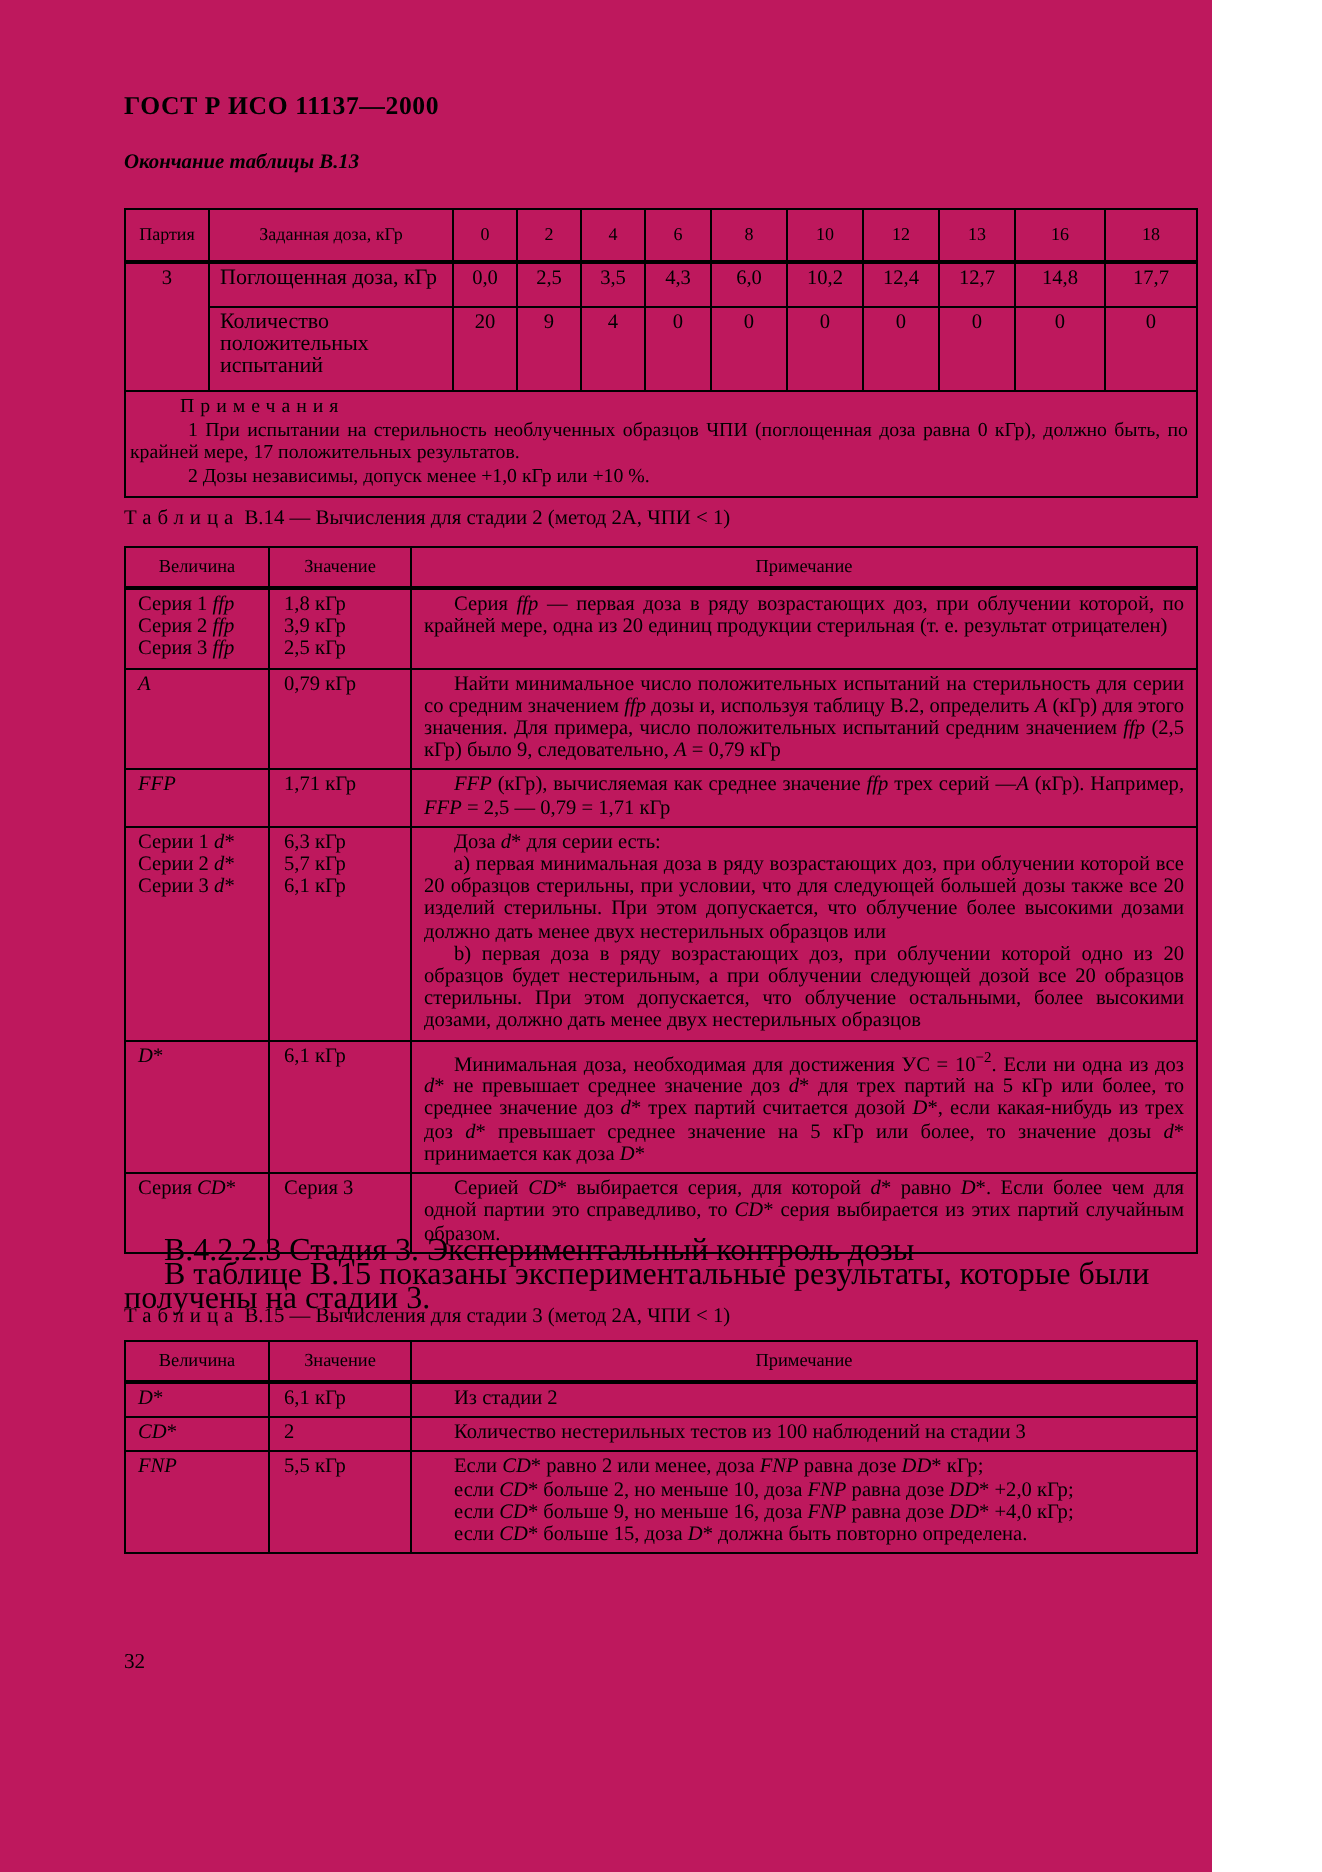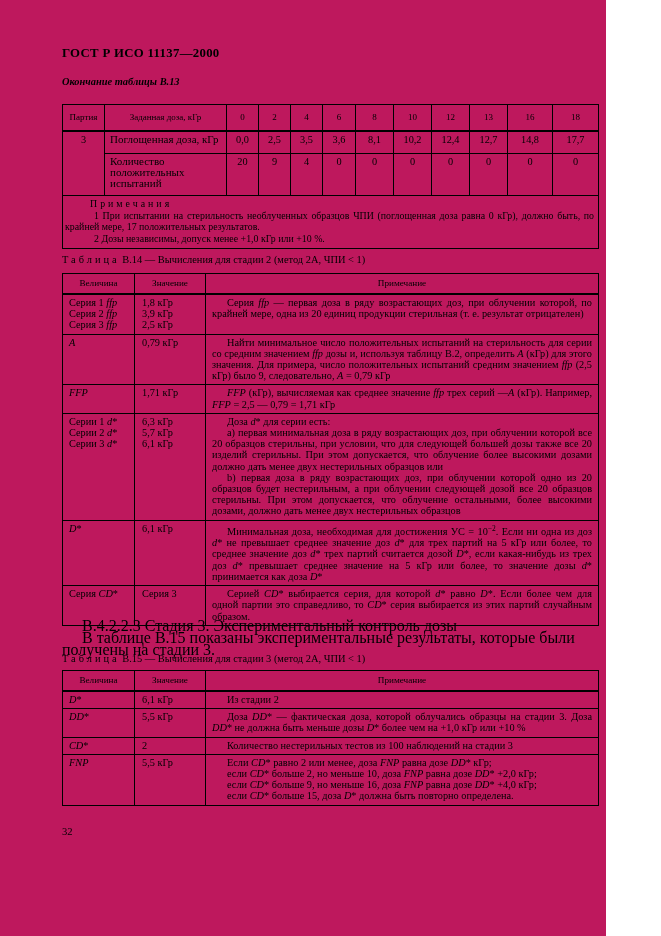--- a/index.html
+++ b/index.html
@@ -110,22 +110,22 @@
           <td class="hd num thick-r">13</td>
           <td class="hd num">16</td>
           <td class="hd num">18</td>
         </tr>
     <tr class="r-abs">
       <td class="party" rowspan="2">3</td>
       <td class="lbl">Поглощенная доза, кГр</td>
     <td class="num">0,0</td>
           <td class="num">2,5</td>
           <td class="num">3,5</td>
-          <td class="num thick-r">3,6</td>
-          <td class="num">8,1</td>
+          <td class="num thick-r">4,3</td>
+          <td class="num">6,0</td>
           <td class="num">10,2</td>
           <td class="num">12,4</td>
           <td class="num thick-r">12,7</td>
           <td class="num">14,8</td>
           <td class="num">17,7</td>
         </tr>
     <tr class="r-pos">
       <td class="lbl">Количество положительных испытаний</td>
     <td class="num">20</td>
           <td class="num">9</td>
@@ -235,27 +235,20 @@
       <td class="col-hd">Примечание</td>
     </tr>
     <tr>
       <td class="qty"><i>D</i>*</td>
       <td class="val">6,1 кГр</td>
       <td class="note">
             <p>Из стадии 2</p>
           </td>
     </tr>
     <tr>
-      <td class="qty"><i>DD</i>*</td>
-      <td class="val">5,5 кГр</td>
-      <td class="note">
-            <p>Доза <i>DD</i>* — фактическая доза, которой облучались образцы на стадии 3. Доза <i>DD</i>* не должна быть меньше дозы <i>D</i>* более чем на +1,0 кГр или +10 %</p>
-          </td>
-    </tr>
-    <tr>
       <td class="qty"><i>CD</i>*</td>
       <td class="val">2</td>
       <td class="note">
             <p>Количество нестерильных тестов из 100 наблюдений на стадии 3</p>
           </td>
     </tr>
     <tr>
       <td class="qty"><i>FNP</i></td>
       <td class="val">5,5 кГр</td>
       <td class="note">

